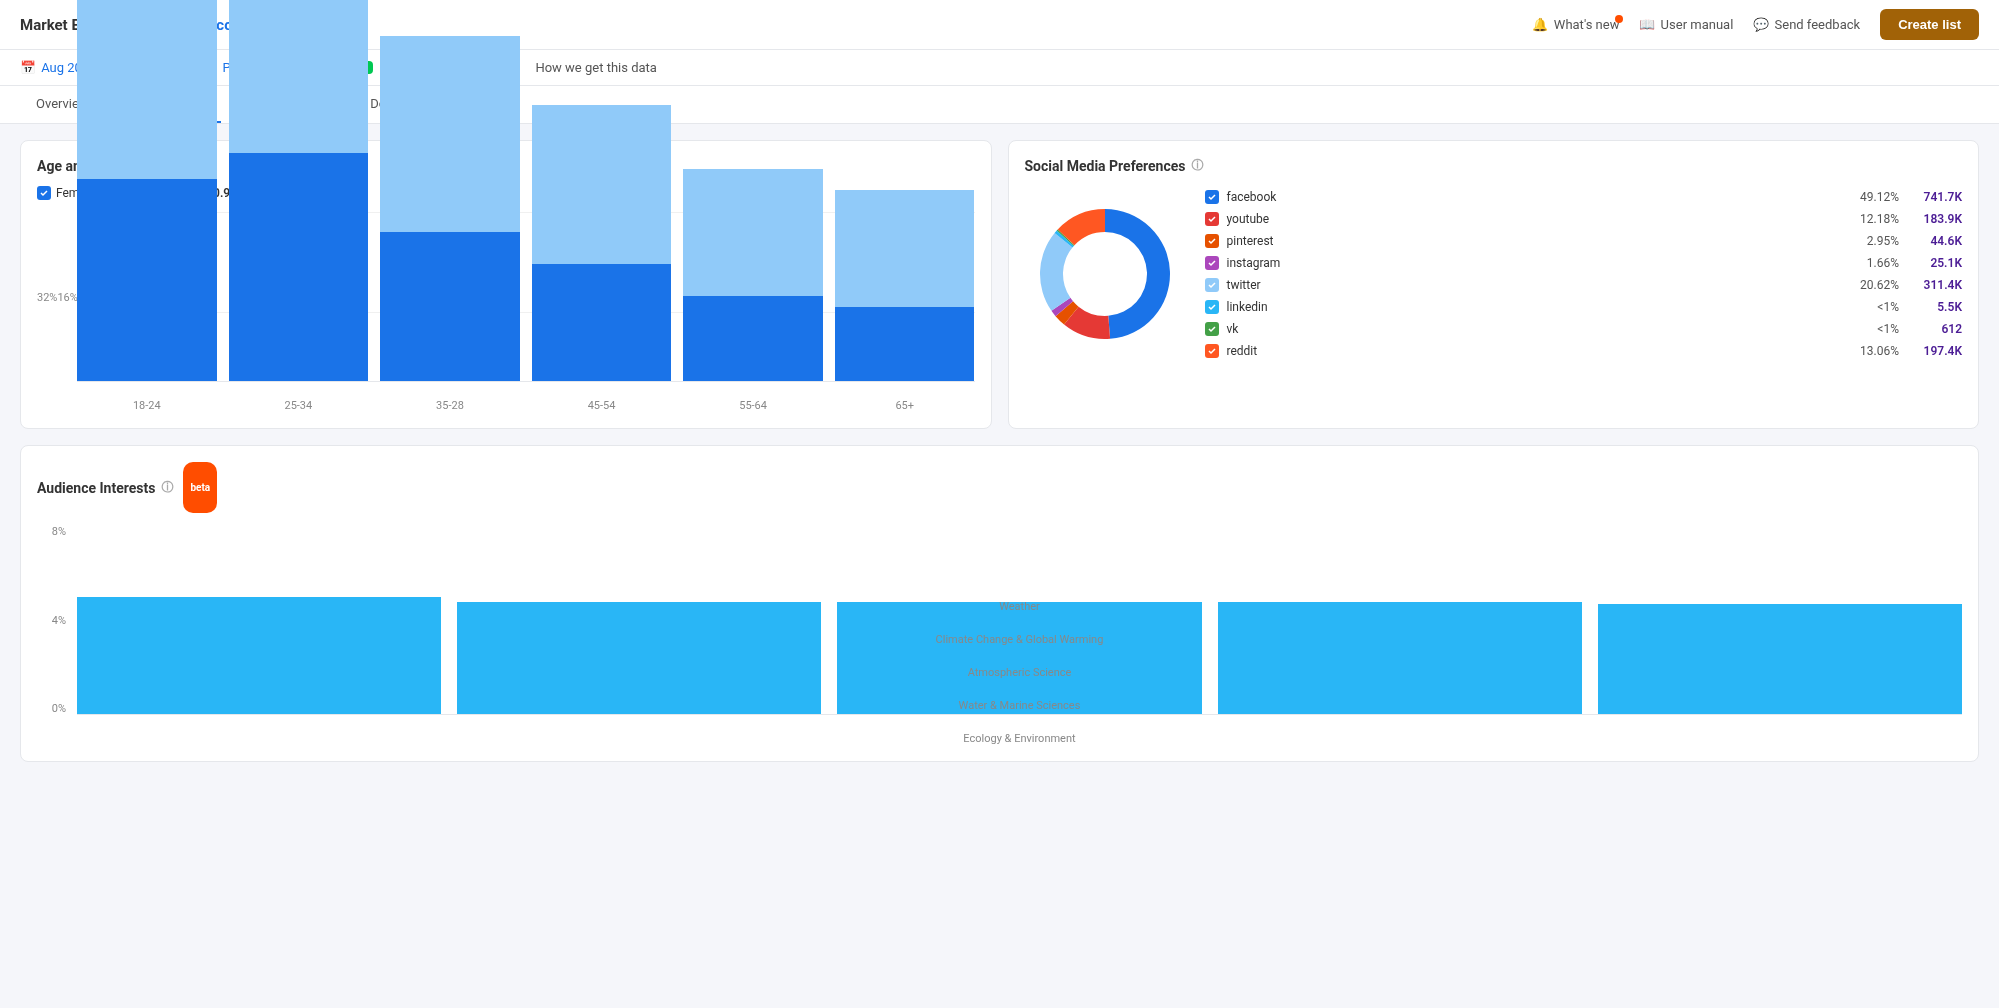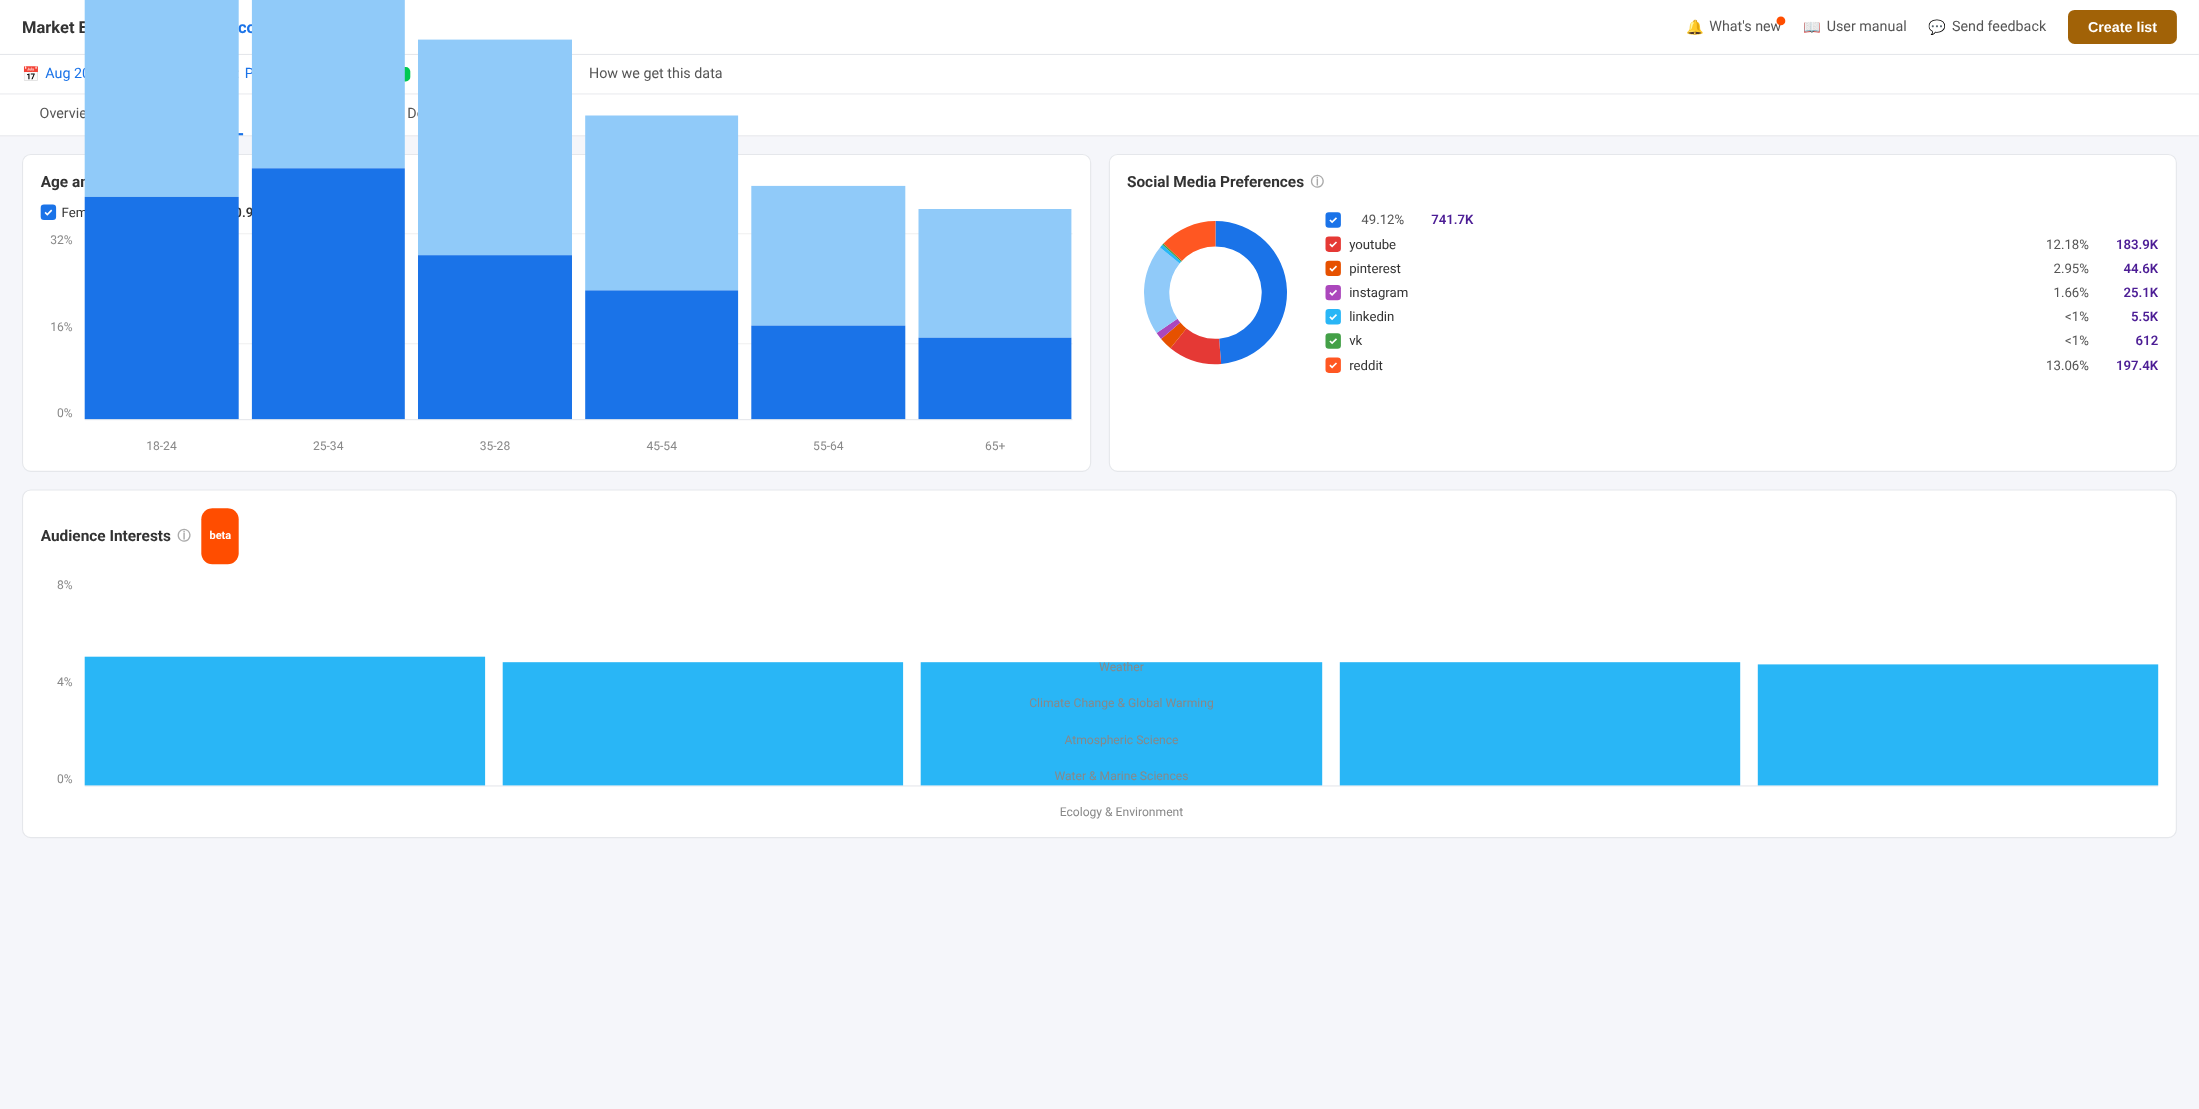--- a/index.html
+++ b/index.html
@@ -38,21 +38,21 @@
     .info-icon { color: #aaa; font-size: 12px; cursor: pointer; }
 
     
     .age-sex-card { flex: 1; }
     .legend { display: flex; gap: 16px; margin-bottom: 12px; align-items: center; }
     .legend-item { display: flex; align-items: center; gap: 5px; font-size: 12px; }
     .legend-check { width: 14px; height: 14px; border-radius: 3px; display: flex; align-items: center; justify-content: center; }
     .legend-check.female { background: #1a73e8; }
     .legend-check.male { background: #90caf9; border: 1px solid #aaa; }
     .chart-area { position: relative; height: 200px; }
-    .y-axis { position: absolute; left: 0; top: 0; bottom: 30px; width: 35px; display: flex; flex-direction: column; justify-content: space-between; align-items: flex-end; padding-right: 6px; }
+    .y-axis { position: absolute; left: 0; top: 0; bottom: 30px; width: 35px; display: flex; flex-direction: row; justify-content: space-between; align-items: center; padding-right: 6px; }
     .y-label { font-size: 11px; color: #888; }
     .bars-container { position: absolute; left: 40px; right: 0; top: 0; bottom: 30px; display: flex; align-items: flex-end; gap: 12px; border-bottom: 1px solid #e5e7eb; }
     .bar-group { flex: 1; display: flex; flex-direction: column; align-items: center; position: relative; height: 100%; justify-content: flex-end; }
     .bar-stack { width: 100%; display: flex; flex-direction: column; position: relative; }
     .bar-female { background: #90caf9; }
     .bar-male { background: #1a73e8; }
     .x-labels { position: absolute; left: 40px; right: 0; bottom: 0; display: flex; gap: 12px; }
     .x-label { flex: 1; text-align: center; font-size: 11px; color: #888; padding-top: 4px; }
     .grid-line { position: absolute; left: 40px; right: 0; border-top: 1px solid #f0f0f0; }
 
@@ -249,20 +249,21 @@
             </svg>
         </div>
         <div class="social-list">
 
         <div class="social-row">
               <div class="social-check" style="background: rgb(26, 115, 232); border-radius: 3px;">
                 <svg width="10" height="10" viewBox="0 0 10 10">
                   <polyline points="2,5 4,7 8,3" stroke="white" stroke-width="1.5" fill="none"></polyline>
                 </svg>
               </div>
+              <span class="social-name">facebook</span>
               <span class="social-pct">49.12%</span>
               <span class="social-count">741.7K</span>
             </div>
             <div class="social-row">
               <div class="social-check" style="background: rgb(229, 57, 53); border-radius: 3px;">
                 <svg width="10" height="10" viewBox="0 0 10 10">
                   <polyline points="2,5 4,7 8,3" stroke="white" stroke-width="1.5" fill="none"></polyline>
                 </svg>
               </div>
               <span class="social-name">youtube</span>
@@ -281,20 +282,30 @@
             </div>
             <div class="social-row">
               <div class="social-check" style="background: rgb(171, 71, 188); border-radius: 3px;">
                 <svg width="10" height="10" viewBox="0 0 10 10">
                   <polyline points="2,5 4,7 8,3" stroke="white" stroke-width="1.5" fill="none"></polyline>
                 </svg>
               </div>
               <span class="social-name">instagram</span>
               <span class="social-pct">1.66%</span>
               <span class="social-count">25.1K</span>
+            </div>
+            <div class="social-row">
+              <div class="social-check" style="background: rgb(144, 202, 249); border-radius: 3px;">
+                <svg width="10" height="10" viewBox="0 0 10 10">
+                  <polyline points="2,5 4,7 8,3" stroke="white" stroke-width="1.5" fill="none"></polyline>
+                </svg>
+              </div>
+              <span class="social-name">twitter</span>
+              <span class="social-pct">20.62%</span>
+              <span class="social-count">311.4K</span>
             </div>
             <div class="social-row">
               <div class="social-check" style="background: rgb(41, 182, 246); border-radius: 3px;">
                 <svg width="10" height="10" viewBox="0 0 10 10">
                   <polyline points="2,5 4,7 8,3" stroke="white" stroke-width="1.5" fill="none"></polyline>
                 </svg>
               </div>
               <span class="social-name">linkedin</span>
               <span class="social-pct">&lt;1%</span>
               <span class="social-count">5.5K</span>

